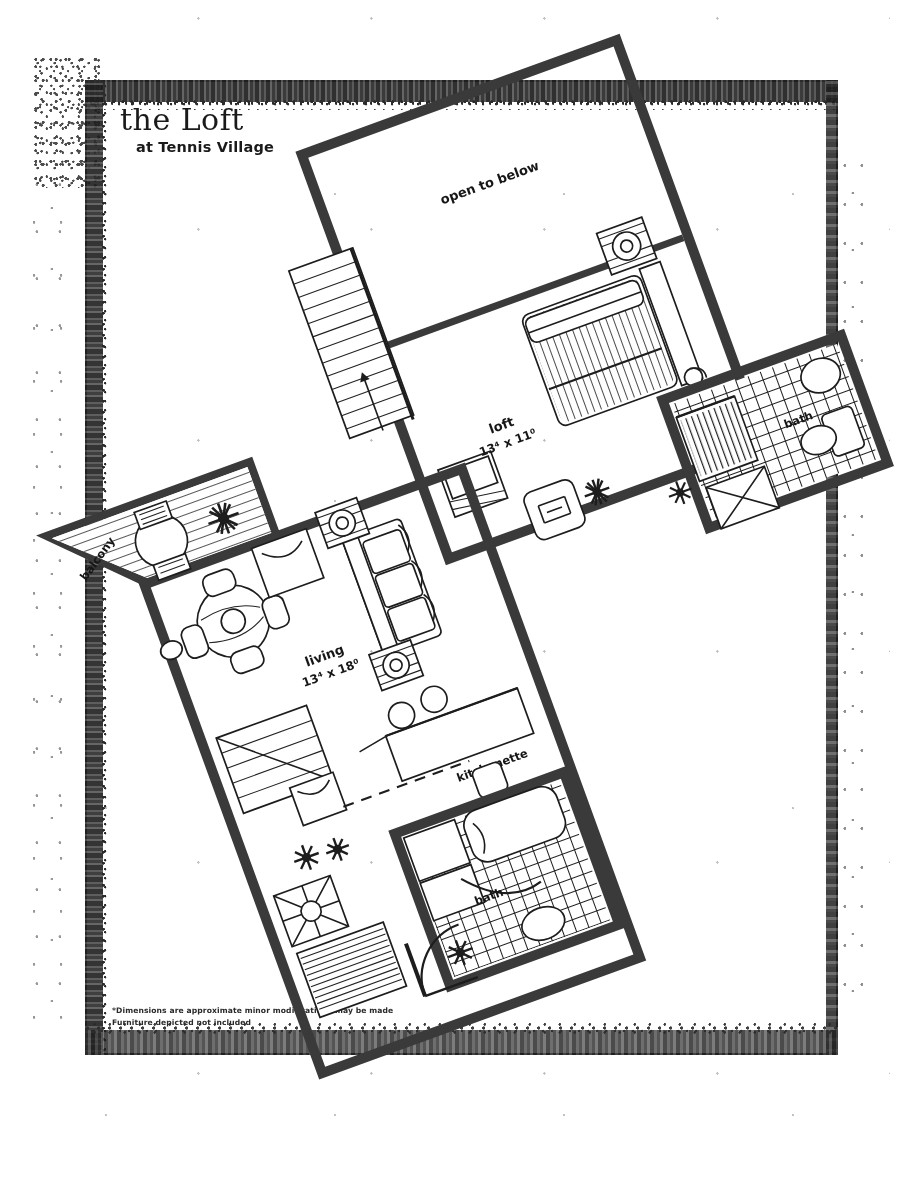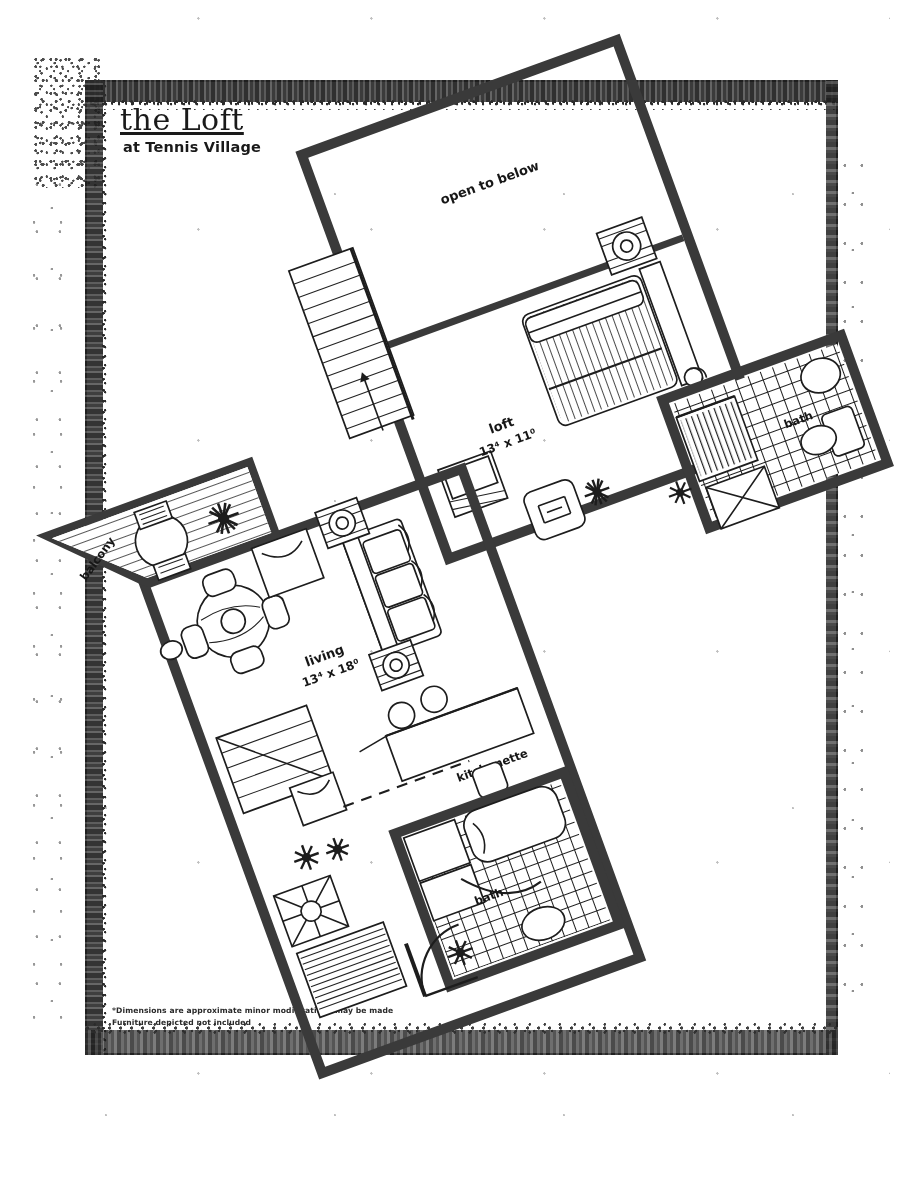--- a/index.html
+++ b/index.html
@@ -139,29 +139,28 @@
     position: absolute;
     left: 120px; top: 104px;
     width: 320px;
   }
   #plan-title {
     font-family: "DejaVu Serif", serif;
     font-size: 30px;
     color: #1a1a1a;
     letter-spacing: .5px;
     line-height: 1.05;
-    text-decoration: underline;
   }
   #plan-subtitle {
     font-family: "DejaVu Sans", sans-serif;
     font-size: 14.5px;
     font-weight: 700;
     color: #1a1a1a;
     margin-top: 3px;
-    margin-left: 3px;
+    margin-left: 16px;
     letter-spacing: .2px;
   }
 
   
   #disclaimer {
     position: absolute;
     left: 112px; top: 1005px;
     font-family: "DejaVu Sans", sans-serif;
     font-size: 7.6px;
     font-weight: 700;

